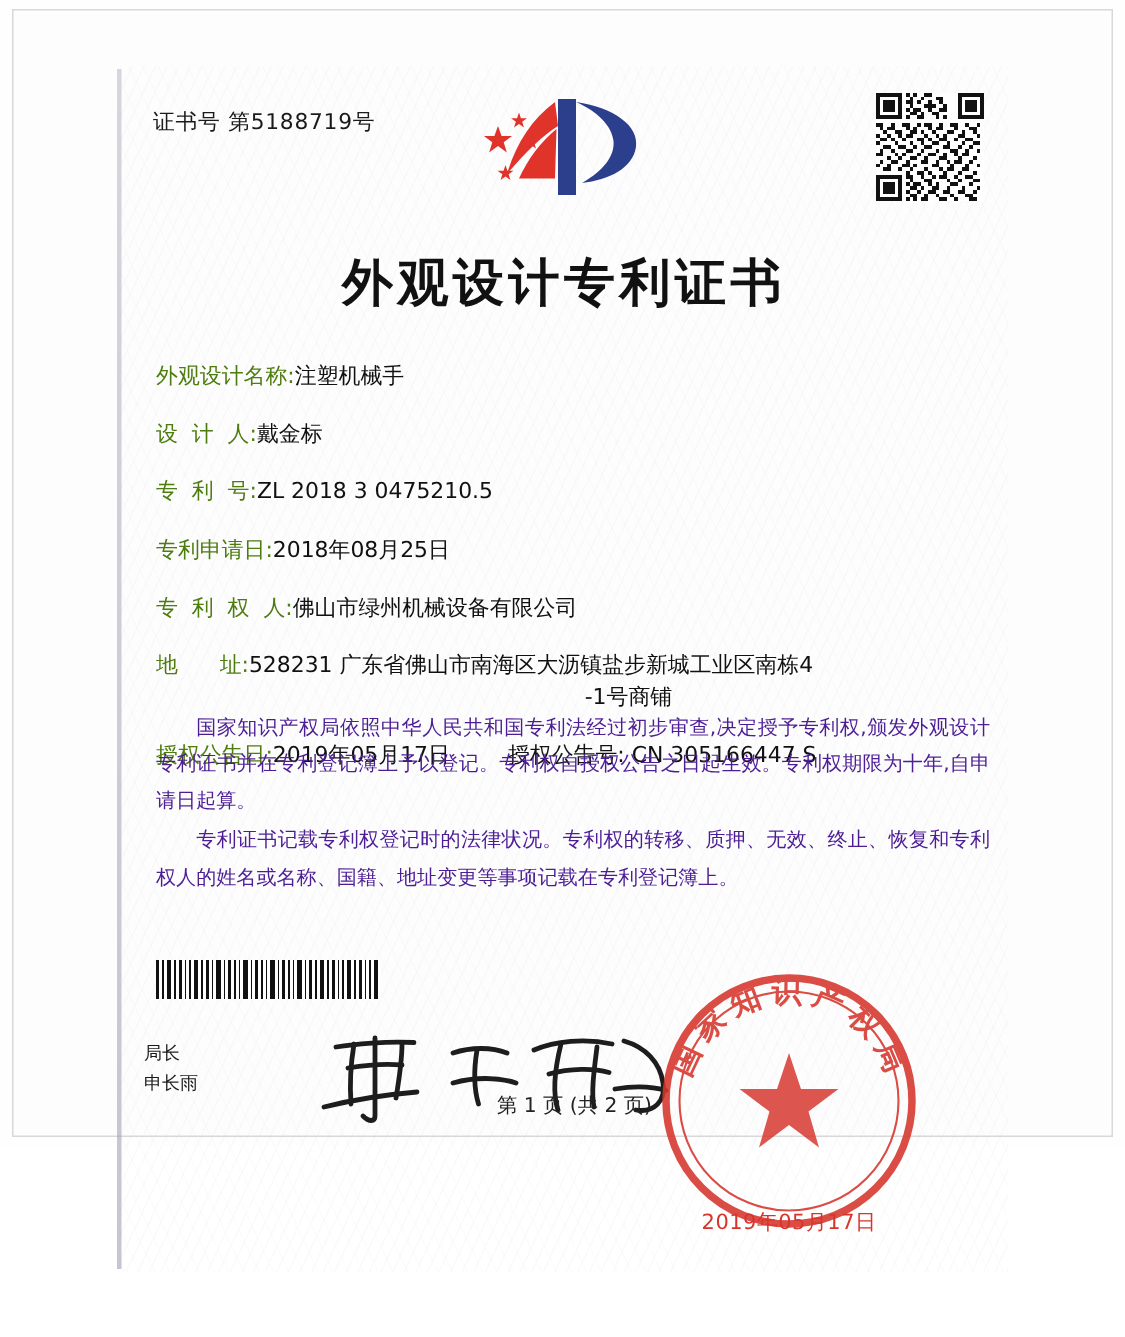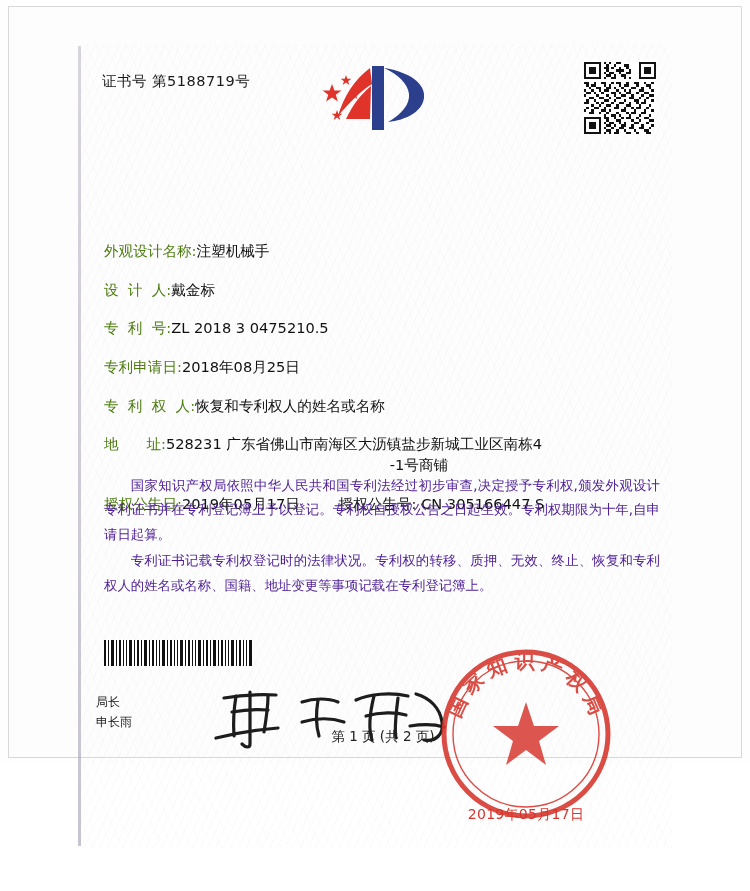--- a/index.html
+++ b/index.html
@@ -433,41 +433,42 @@
 
         <g fill="#e0342b">
           <polygon points="22,22 24.4,28.6 31.4,28.6 25.8,32.8 27.9,39.6 22,35.4 16.1,39.6 18.2,32.8 12.6,28.6 19.6,28.6"></polygon>
           <polygon points="36,13 37.3,16.8 41.3,16.8 38.1,19.2 39.3,23 36,20.6 32.7,23 33.9,19.2 30.7,16.8 34.7,16.8"></polygon>
           <polygon points="44,27 45.3,30.8 49.3,30.8 46.1,33.2 47.3,37 44,34.6 40.7,37 41.9,33.2 38.7,30.8 42.7,30.8"></polygon>
           <polygon points="27,48 28.3,51.8 32.3,51.8 29.1,54.2 30.3,58 27,55.6 23.7,58 24.9,54.2 21.7,51.8 25.7,51.8"></polygon>
         </g>
       </svg>
     </div>
 
+    <div class="title">外观设计专利证书</div>
 
     <div class="fields">
       <div class="row">
         <span class="lab">外观设计名称:</span>
         <span class="val">注塑机械手</span>
       </div>
       <div class="row">
         <span class="lab">设  计  人:</span>
         <span class="val">戴金标</span>
       </div>
       <div class="row">
         <span class="lab">专  利  号:</span>
         <span class="val">ZL 2018 3 0475210.5</span>
       </div>
       <div class="row">
         <span class="lab">专利申请日:</span>
         <span class="val">2018年08月25日</span>
       </div>
       <div class="row">
         <span class="lab">专  利  权  人:</span>
-        <span class="val">恢复和专利权人的姓名或名称</span>
+        <span class="val">佛山市绿州机械设备有限公司</span>
       </div>
       <div class="row">
         <span class="lab">地      址:</span>
         <span class="val">
           <span>528231 广东省佛山市南海区大沥镇盐步新城工业区南栋4</span>
           <span class="sub">-1号商铺</span>
         </span>
       </div>
       <div class="row inline-two">
         <span class="lab">授权公告日:</span>

